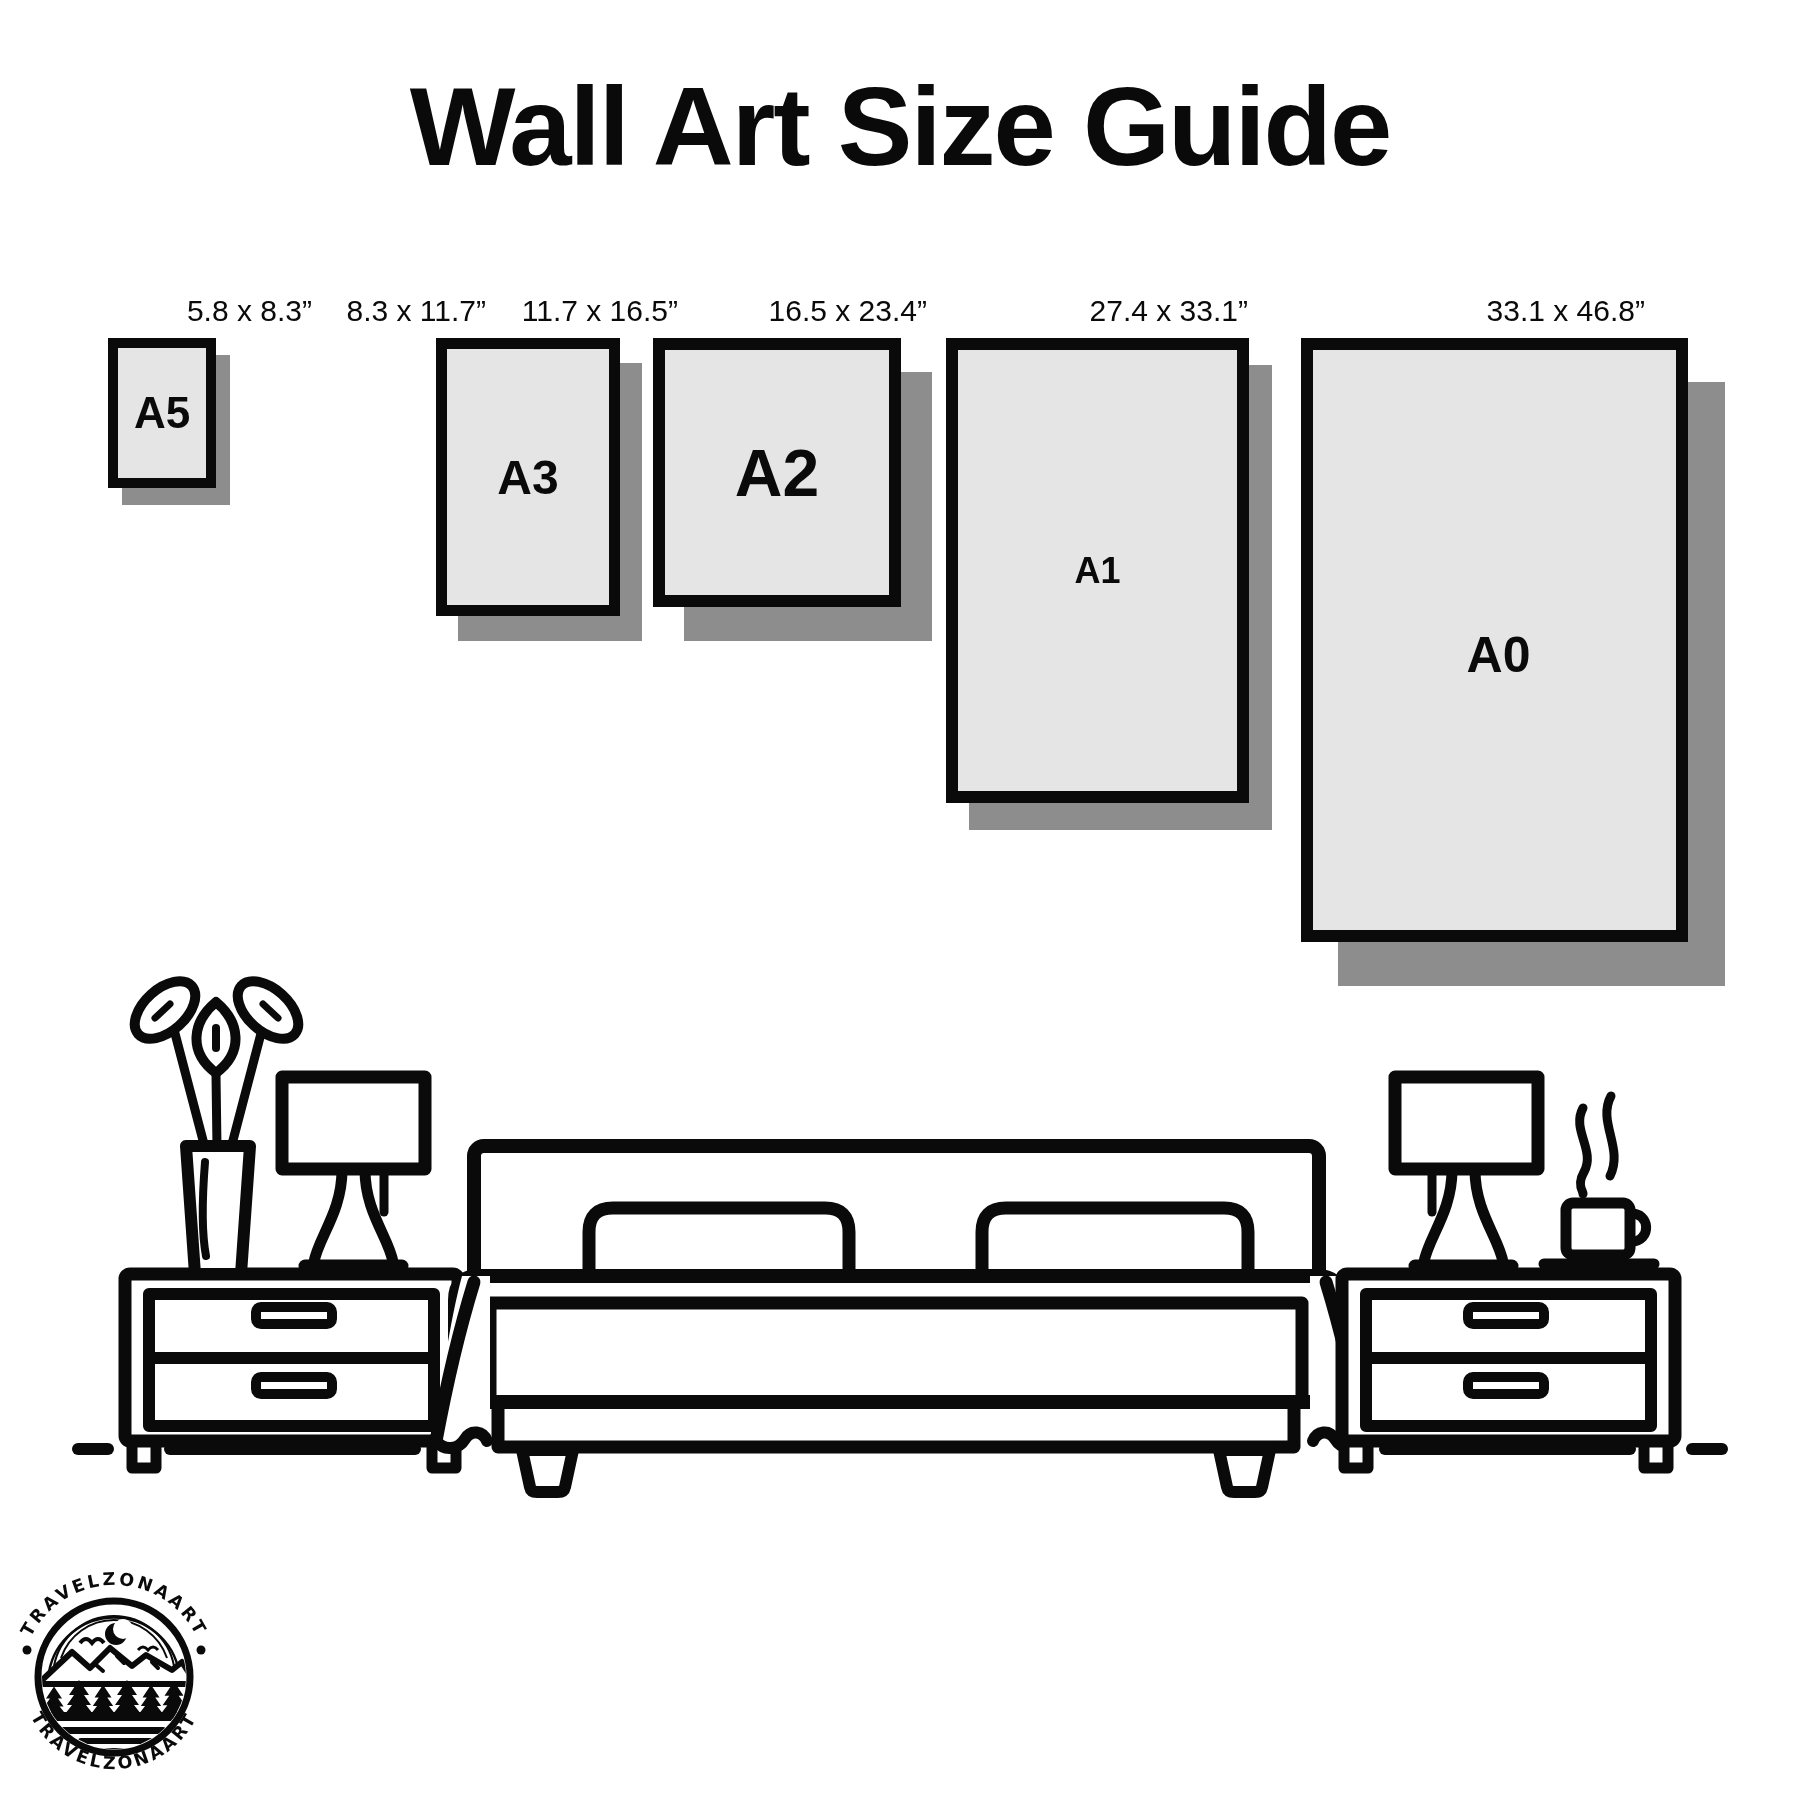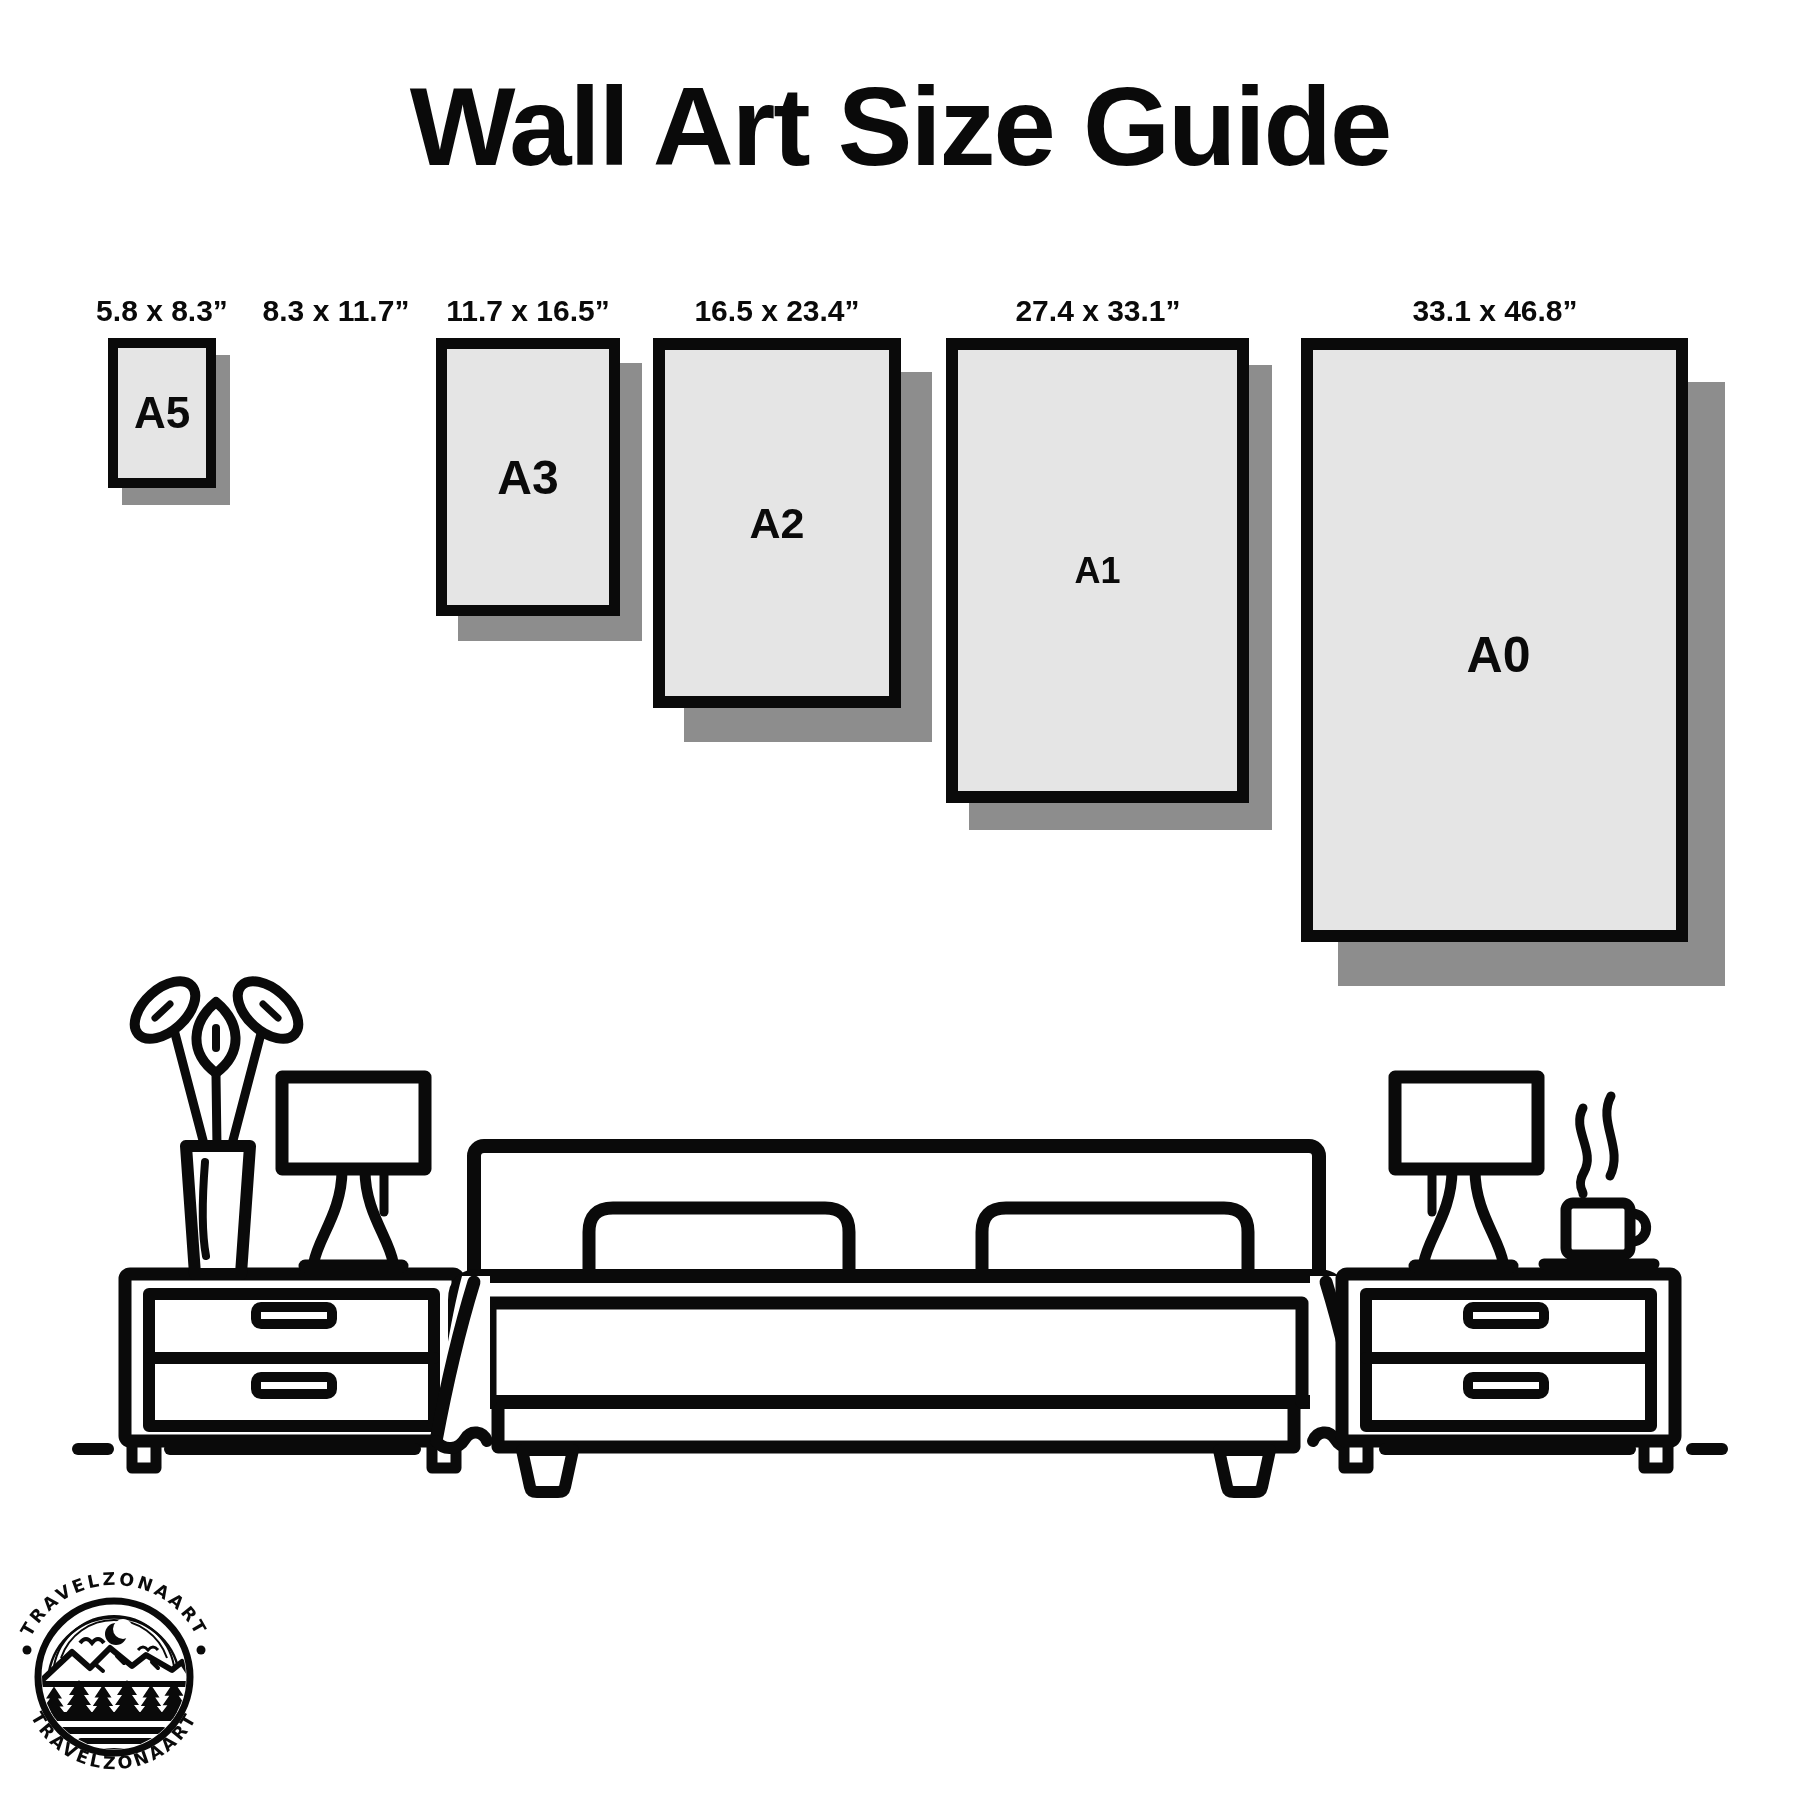--- a/index.html
+++ b/index.html
@@ -20,28 +20,28 @@
   }
   
   .frame{
     position:absolute;background:#e5e5e5;border:11px solid var(--ink);
     box-sizing:border-box;display:flex;align-items:center;justify-content:center;
     font-weight:bold;color:var(--ink);
   }
   .f-a5{left:108px;top:338px;width:108px;height:150px;border-width:10px;box-shadow:14px 17px 0 var(--shadow);font-size:44px;}
   .f-a4{left:258px;top:338px;width:157px;height:193px;box-shadow:18px 21px 0 var(--shadow);font-size:47px;}
   .f-a3{left:436px;top:338px;width:184px;height:278px;box-shadow:22px 25px 0 var(--shadow);font-size:48px;}
-  .f-a2{left:653px;top:338px;width:248px;height:370px;border-width:12px;box-shadow:31px 34px 0 var(--shadow);font-size:43px;}
+  .f-a2{left:653px;top:338px;width:248px;height:269px;border-width:12px;box-shadow:31px 34px 0 var(--shadow);font-size:66px;}
   .f-a1{left:946px;top:338px;width:303px;height:465px;border-width:12px;box-shadow:23px 27px 0 var(--shadow);font-size:36px;}
   .f-a0{left:1301px;top:338px;width:387px;height:604px;border-width:12px;box-shadow:37px 44px 0 var(--shadow);font-size:50px;padding-left:8px;}
   .f-a0 .letter{padding-top:30px;}
   
   .dim{
-    position:absolute;top:294px;width:300px;height:36px;text-align:center;
-    font-size:30px;font-weight:bold;white-space:nowrap;
+    position:absolute;top:294px;width:300px;height:36px;text-align:right;
+    font-size:30px;font-weight:normal;white-space:nowrap;
   }
   .d-a5{left:12px;}  .d-a4{left:186px;} .d-a3{left:378px;}
   .d-a2{left:627px;} .d-a1{left:948px;} .d-a0{left:1345px;}
   
   .scene{position:absolute;left:0;top:0;width:1800px;height:1800px;}
   
   .website{
     position:absolute;right:58px;top:1688px;
     font-size:66px;font-weight:bold;letter-spacing:-1px;
   }

